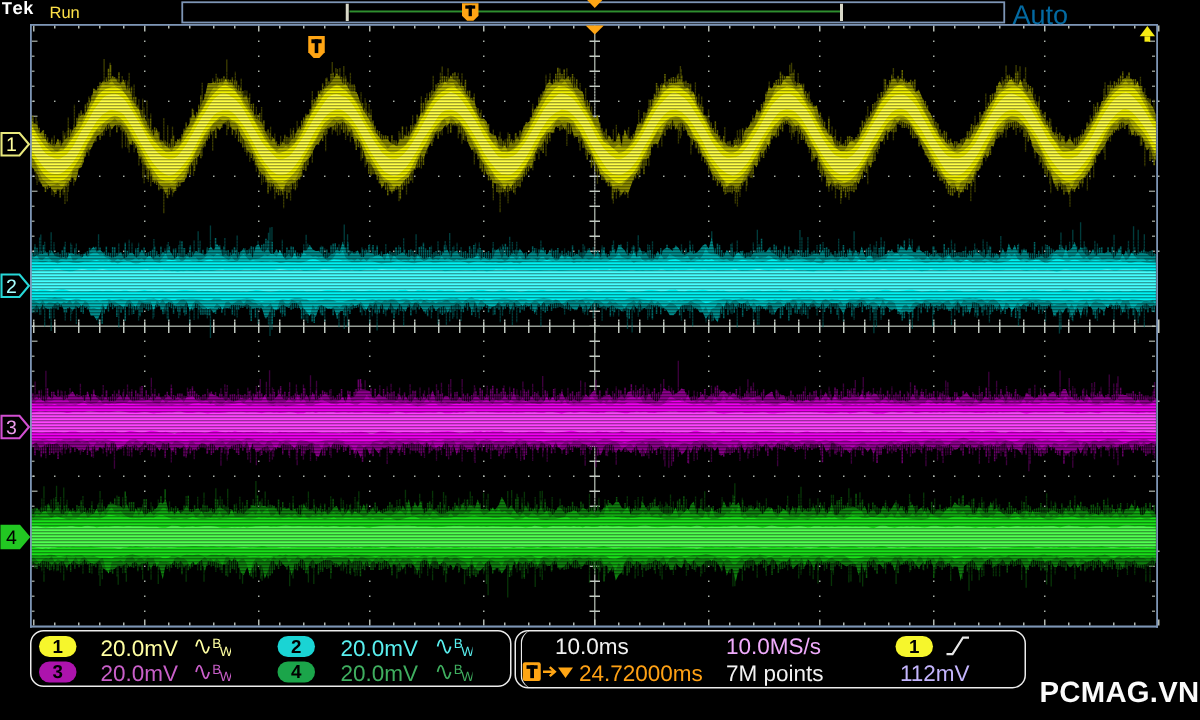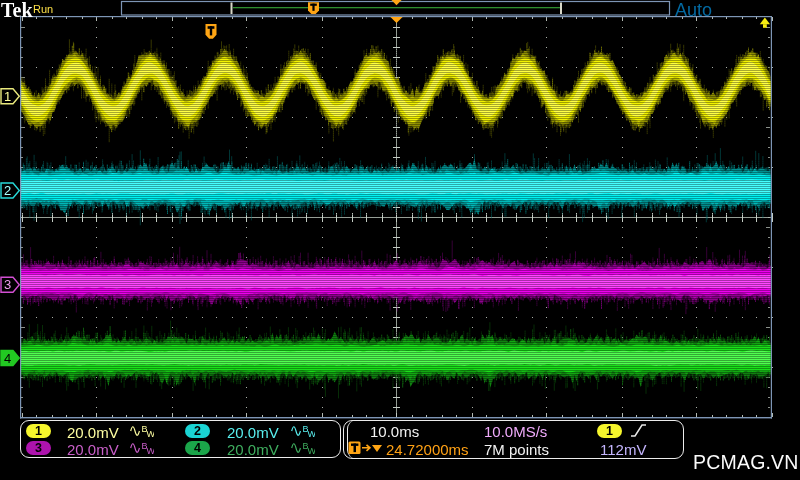--- a/index.html
+++ b/index.html
@@ -960,21 +960,21 @@
       <rect x="763" y="24.2" width="3.8" height="3.6" fill="#f6ec13"></rect>
       <path d="M1,88.7 H13 L19.3,96.2 L13,103.7 H1 Z" fill="#000" stroke="#e9e97c" stroke-width="1.4"></path>
       <text x="7.6" y="100.8" font-family="Liberation Sans,sans-serif" font-size="13" fill="#ffff9d" text-anchor="middle">1</text>
       <path d="M1,183.0 H13 L19.3,190.5 L13,198.0 H1 Z" fill="#000" stroke="#27d8d8" stroke-width="1.4"></path>
       <text x="7.6" y="195.1" font-family="Liberation Sans,sans-serif" font-size="13" fill="#a8ffff" text-anchor="middle">2</text>
       <path d="M1,277.2 H13 L19.3,284.7 L13,292.2 H1 Z" fill="#000" stroke="#d24fd2" stroke-width="1.4"></path>
       <text x="7.6" y="289.3" font-family="Liberation Sans,sans-serif" font-size="13" fill="#ee9dee" text-anchor="middle">3</text>
       <path d="M1,350.5 H13 L19.3,358.0 L13,365.5 H1 Z" fill="#22c822" stroke="#22c822" stroke-width="1.4"></path>
       <text x="7.6" y="362.6" font-family="Liberation Sans,sans-serif" font-size="13" fill="#000" text-anchor="middle">4</text>
     </svg>
-<div class="t" style="left:1px;top:-1px;color:#fff;font-family:Liberation Serif, serif;font-weight:bold;font-size:20px">Tek</div>
+<div class="t" style="left:1px;top:-1px;color:#fff;font-family:Liberation Mono, monospace;font-weight:bold;font-size:12px">Tek</div>
 <div class="t" style="left:33px;top:3px;color:#fde047;font-size:11px">Run</div>
 <div class="t" style="left:675px;top:0px;color:#0369a1;font-size:18px">Auto</div>
 
 <div class="box" style="left:20px;top:420px;width:321px;height:38px"></div>
 <div class="pill" style="left:26px;top:424px;background:#f6f62c">1</div>
 <div class="pill" style="left:26px;top:441px;background:#ad13ad">3</div>
 <div class="pill" style="left:185px;top:424px;background:#1ad4d4">2</div>
 <div class="pill" style="left:185px;top:441px;background:#1ba54a">4</div>
 <div class="t" style="left:67px;top:424px;color:#ffffa2;font-size:15px">20.0mV</div>
 <div class="t" style="left:67px;top:441px;color:#c95fc9;font-size:15px">20.0mV</div>
@@ -1012,13 +1012,13 @@
 <div class="t" style="left:484px;top:441px;color:#f2f2f2;font-size:15px">7M points</div>
 <div class="t" style="left:600px;top:441px;color:#c4b5fd;font-size:15px">112mV</div>
 <svg class="t" style="left:348px;top:441px" width="36" height="15" viewBox="0 0 36 15">
       <rect x="0.5" y="0.5" width="12" height="12.5" rx="1.5" fill="#ffa514"></rect>
       <rect x="3" y="2.5" width="7.4" height="2.4" fill="#000"></rect>
       <rect x="5.5" y="2.5" width="2.5" height="8.6" fill="#000"></rect>
       <path d="M14,6.8 h7 M18.5,3.8 l3.4,3 l-3.4,3" stroke="#ffa514" stroke-width="1.6" fill="none"></path>
       <path d="M24,4 h10 l-5,7 z" fill="#ffa514"></path>
     </svg>
 <div class="t" style="left:386px;top:441px;color:#ffa114;font-size:15px">24.72000ms</div>
-<div class="t" style="left:693px;top:451px;color:#fbfbfb;font-size:19.5px;font-weight:normal;letter-spacing:0.2px">PCMAG.VN</div>
+<div class="t" style="left:693px;top:451px;color:#fbfbfb;font-size:19.5px;font-weight:bold;letter-spacing:0.2px">PCMAG.VN</div>
 </div>
 </body></html>

